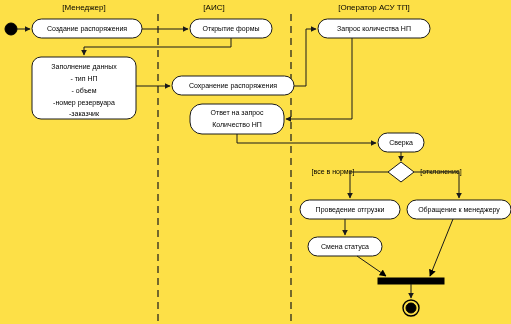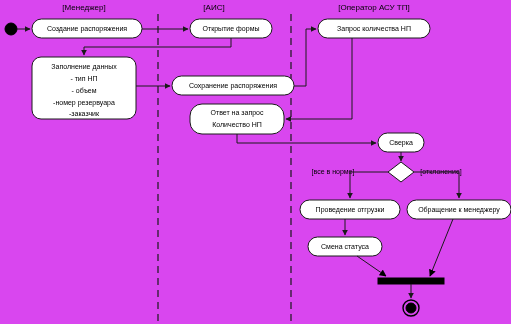--- a/index.html
+++ b/index.html
@@ -4,21 +4,21 @@
 <style>
   html, body {
     margin: 0;
     padding: 0;
     background: #ffffff;
   }
   #canvas {
     position: relative;
     width: 511px;
     height: 324px;
-    background: #d946ef;
+    background: #fde047;
     font-family: "Liberation Sans", sans-serif;
     overflow: hidden;
   }
   svg#diagram {
     position: absolute;
     left: 0;
     top: 0;
     width: 511px;
     height: 324px;
   }

